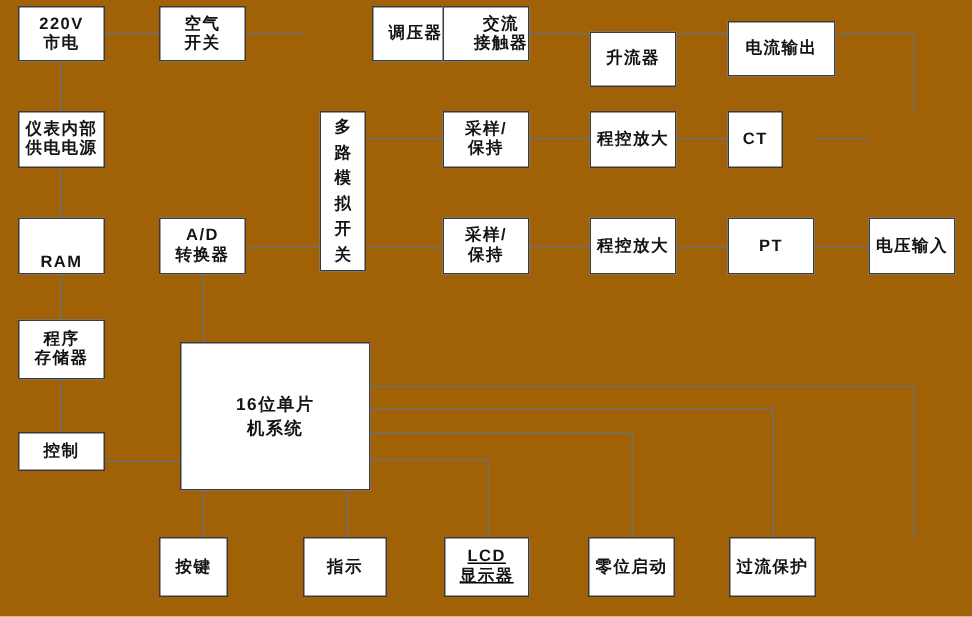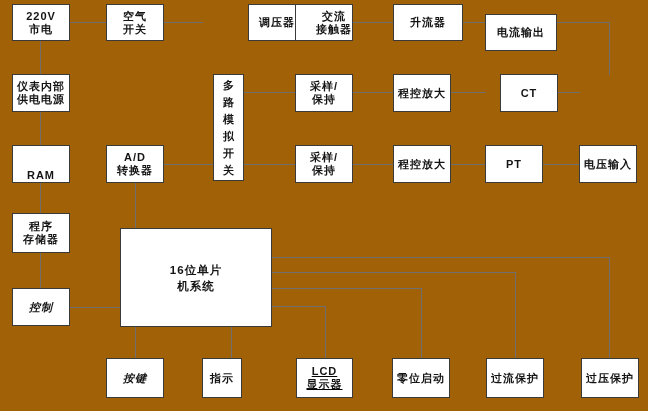--- a/index.html
+++ b/index.html
@@ -93,21 +93,21 @@
         <span>空气
 开关</span>
       </div>
       <div class="node" style="left: 202px; top: 4px; width: 58px; height: 37px; margin-left: 46px;">
         <span>调压器</span>
       </div>
       <div class="node" style="left: 295px; top: 4px; width: 58px; height: 37px; padding-left: 20px;">
         <span>交流
 接触器</span>
       </div>
-      <div class="node" style="left: 393px; top: 4px; width: 70px; height: 37px;">
+      <div class="node" style="left: 393px; top: 21px; width: 58px; height: 37px;">
         <span>升流器</span>
       </div>
       <div class="node" style="left: 485px; top: 4px; width: 72px; height: 37px; margin-top: 10px;">
         <span>电流输出</span>
       </div>
       <div class="node" style="left: 12px; top: 74px; width: 58px; height: 38px;">
         <span>仪表内部
 供电电源</span>
       </div>
       <div class="node vertical" style="left: 213px; top: 74px; width: 31px; height: 107px;">
@@ -118,21 +118,21 @@
 开
 关</span>
       </div>
       <div class="node" style="left: 295px; top: 74px; width: 58px; height: 38px;">
         <span>采样/
 保持</span>
       </div>
       <div class="node" style="left: 393px; top: 74px; width: 58px; height: 38px;">
         <span>程控放大</span>
       </div>
-      <div class="node" style="left: 485px; top: 74px; width: 58px; height: 38px; margin-left: 15px;">
+      <div class="node" style="left: 485px; top: 74px; width: 37px; height: 38px;">
         <span>CT</span>
       </div>
       <div class="node" style="left: 12px; top: 145px; width: 58px; height: 38px; align-items: flex-end;">
         <span>RAM</span>
       </div>
       <div class="node" style="left: 106px; top: 145px; width: 58px; height: 38px;">
         <span>A/D
 转换器</span>
       </div>
       <div class="node" style="left: 295px; top: 145px; width: 58px; height: 38px;">
@@ -145,40 +145,37 @@
       <div class="node" style="left: 485px; top: 145px; width: 58px; height: 38px;">
         <span>PT</span>
       </div>
       <div class="node" style="left: 579px; top: 145px; width: 58px; height: 38px;">
         <span>电压输入</span>
       </div>
       <div class="node" style="left: 12px; top: 213px; width: 58px; height: 40px;">
         <span>程序
 存储器</span>
       </div>
-      <div class="node big" style="left: 120px; top: 228px; width: 152px; height: 99px;">
+      <div class="node big" style="left: 120px; top: 228px; width: 127px; height: 99px;">
         <span>16位单片
 机系统</span>
       </div>
-      <div class="node" style="left: 12px; top: 288px; width: 58px; height: 38px; font-style: italic;">
+      <div class="node" style="left: 12px; top: 288px; width: 58px; height: 26px;">
         <span>控制</span>
       </div>
-      <div class="node" style="left: 106px; top: 358px; width: 58px; height: 40px; font-style: italic;">
+      <div class="node" style="left: 106px; top: 358px; width: 46px; height: 40px;">
         <span>按键</span>
       </div>
-      <div class="node" style="left: 202px; top: 358px; width: 40px; height: 40px;">
+      <div class="node" style="left: 202px; top: 358px; width: 56px; height: 40px;">
         <span>指示</span>
       </div>
       <div class="node" style="left: 296px; top: 358px; width: 57px; height: 40px; text-decoration: underline;">
         <span>LCD
 显示器</span>
       </div>
       <div class="node" style="left: 486px; top: 358px; width: 58px; height: 40px;">
         <span>过流保护</span>
       </div>
       <div class="node" style="left: 392px; top: 358px; width: 58px; height: 40px;">
         <span>零位启动</span>
       </div>
-      <div class="node" style="left: 581px; top: 358px; width: 58px; height: 40px;">
-        <span>过压保护</span>
-      </div>
     </div>
 </div>
 
 </body></html>

